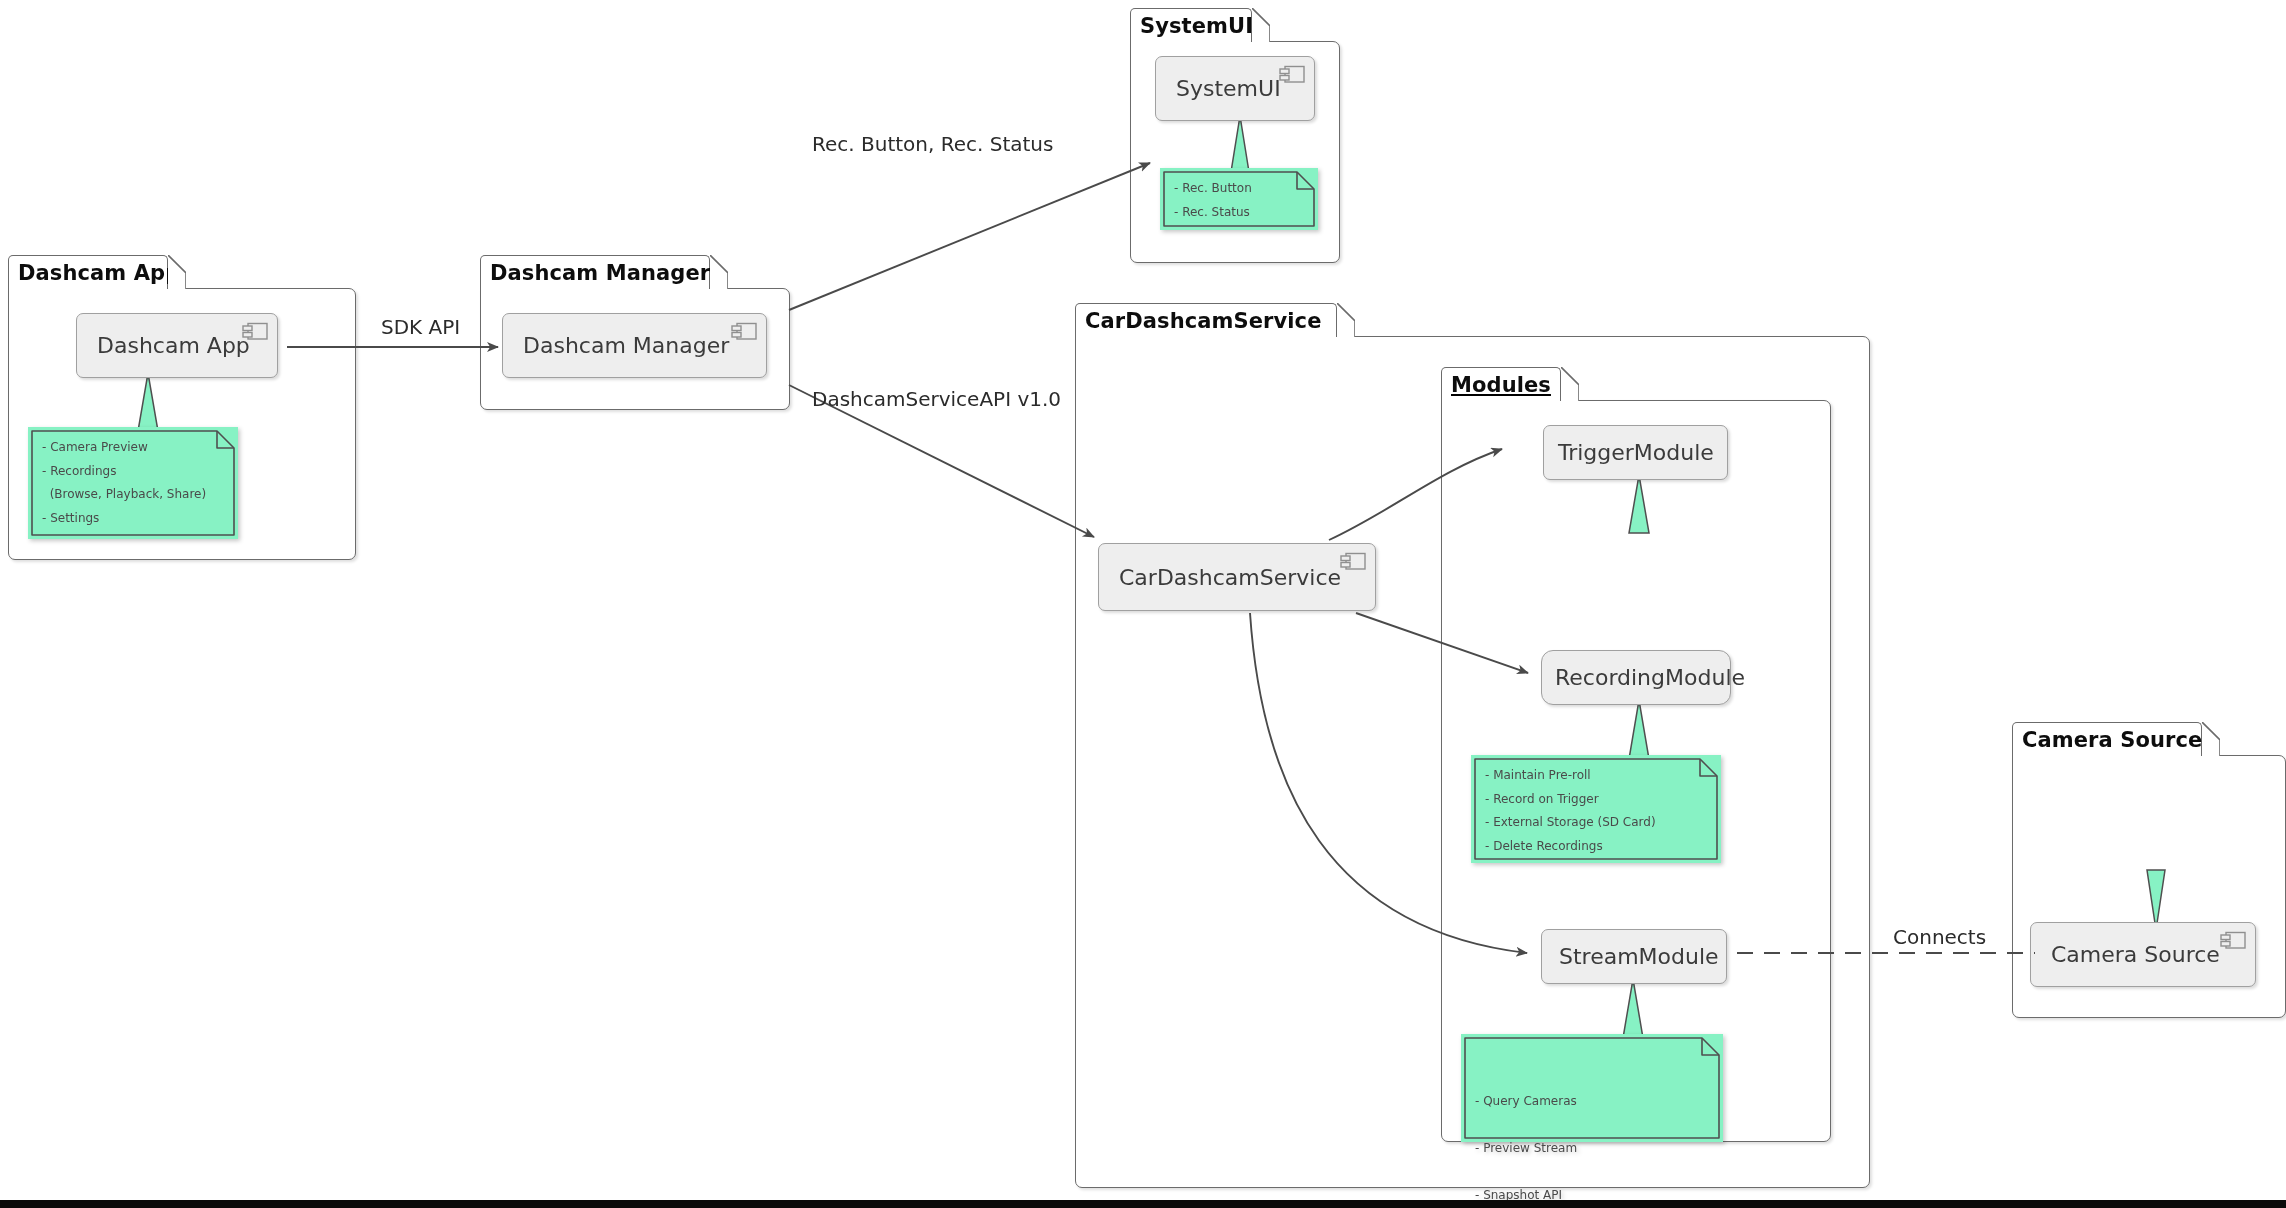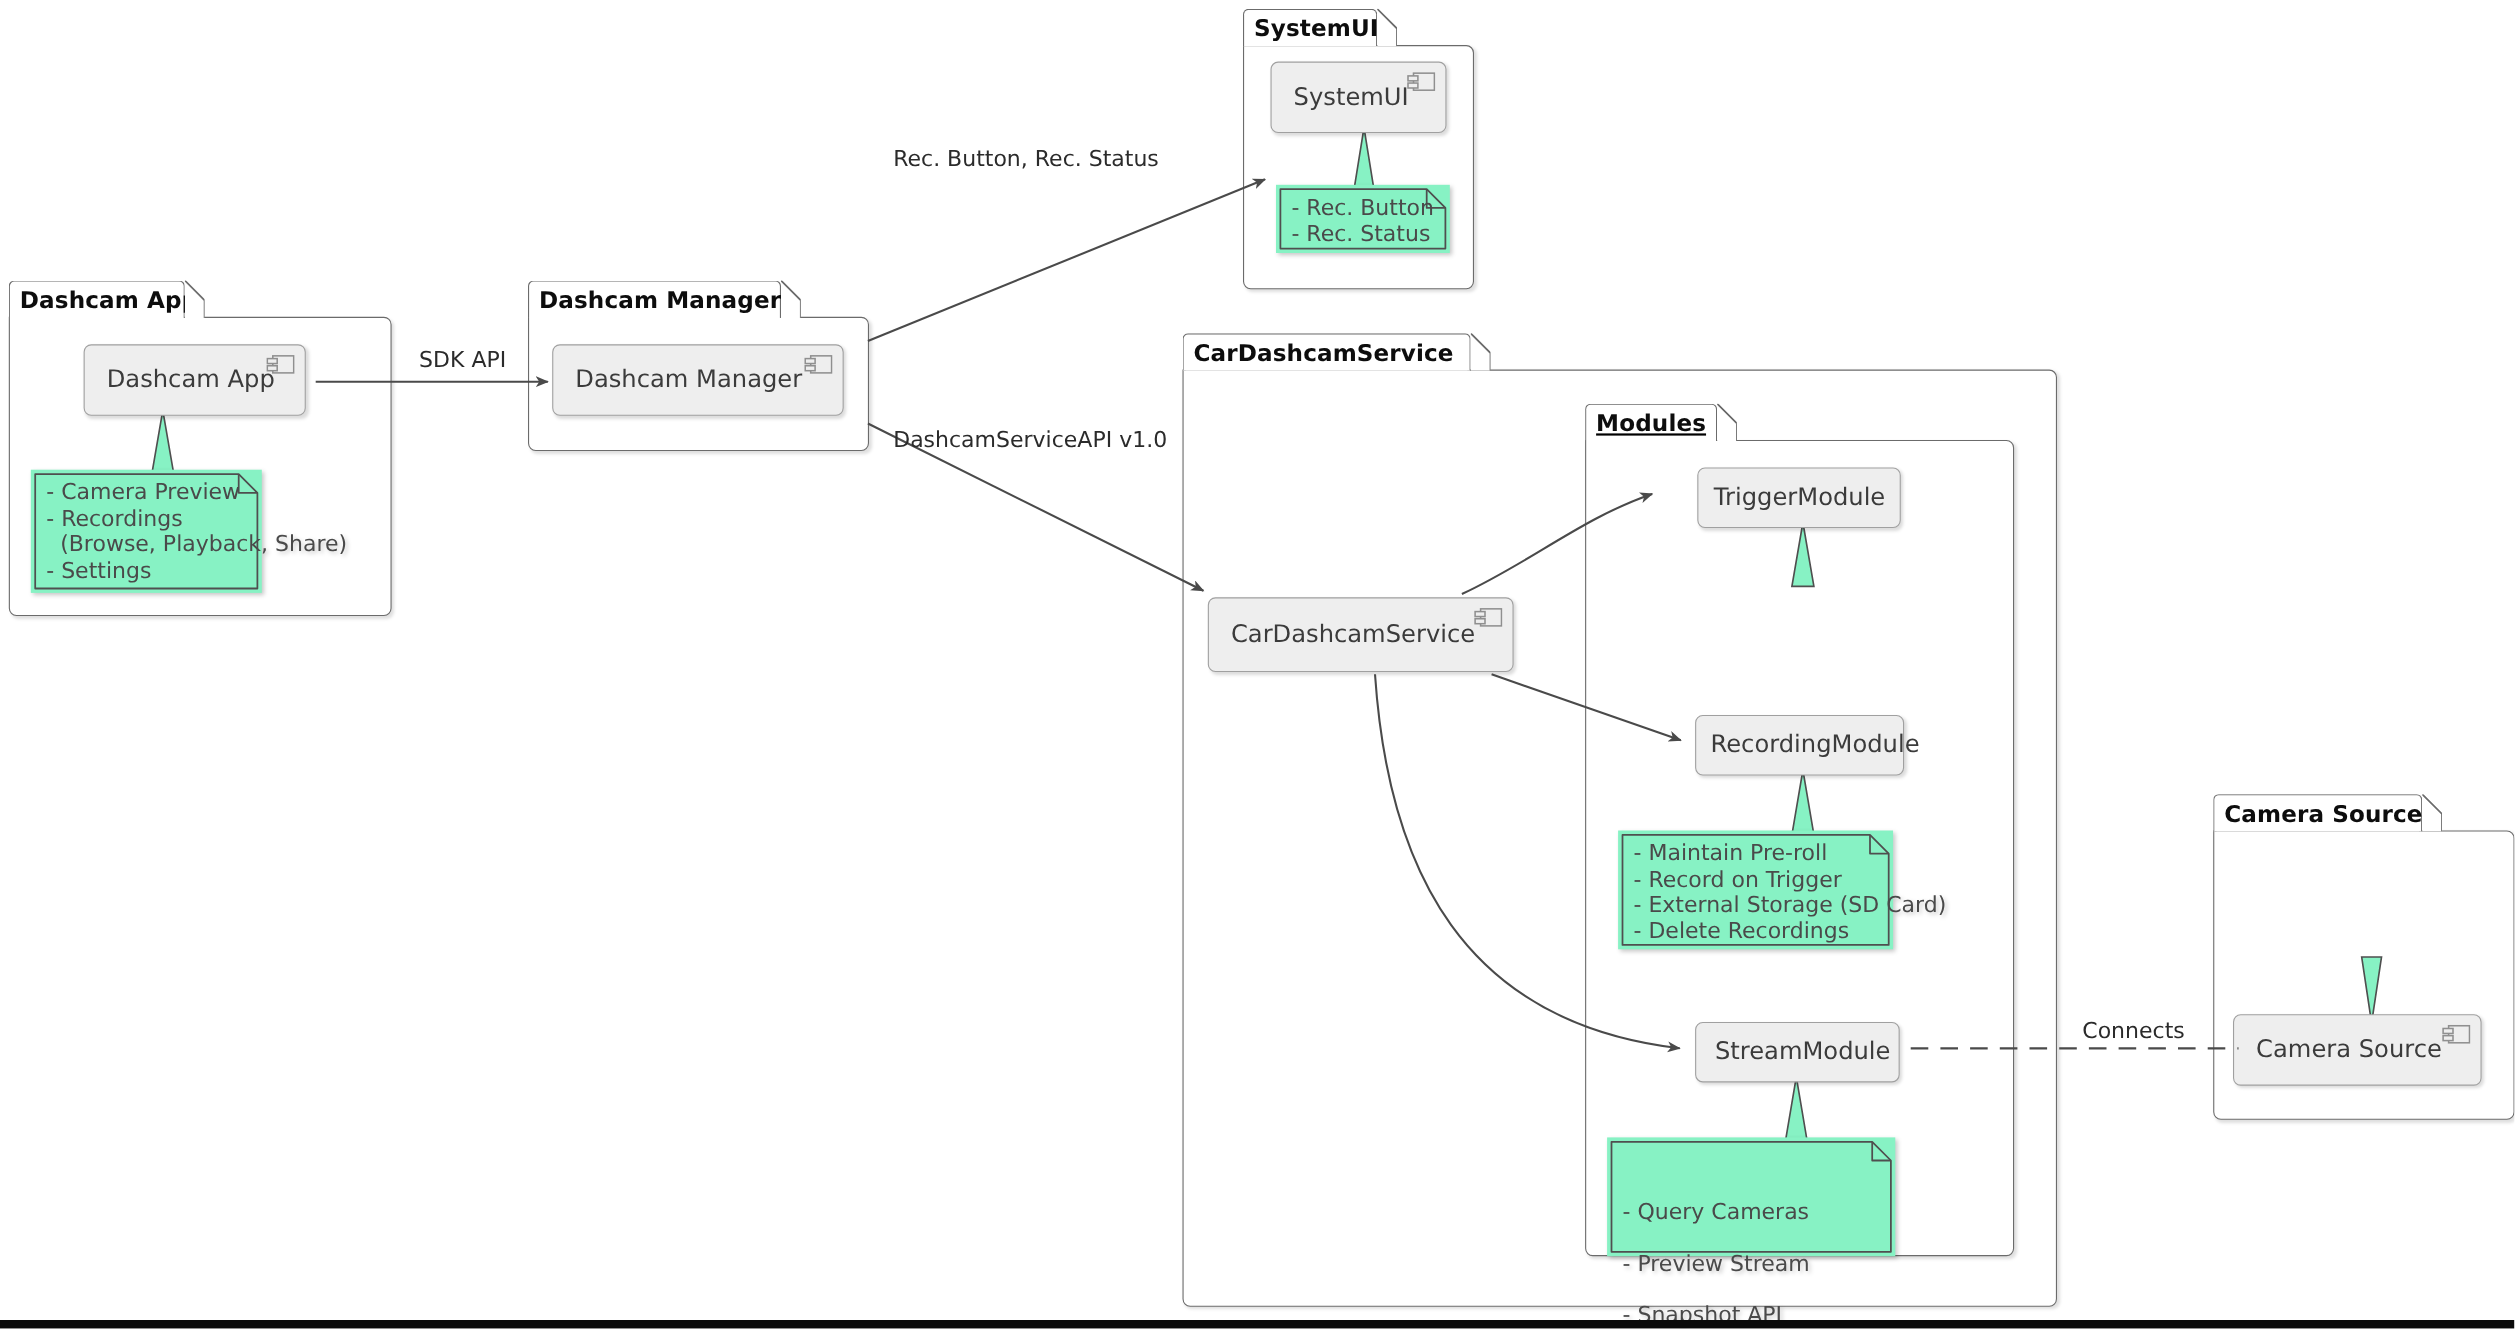--- a/index.html
+++ b/index.html
@@ -96,21 +96,21 @@
   .note {
     position: absolute;
     background: #87f2c4;
     z-index: 6;
     filter: drop-shadow(2px 2px 2px rgba(0,0,0,0.22));
   }
   .note-svg { position: absolute; left: 0; top: 0; }
   .note-text {
     position: relative;
     padding: 9px 14px 8px 14px;
-    font-size: 20px;
+    font-size: 12px;
     line-height: 23.5px;
     color: #4a4a4a;
     white-space: pre;
     z-index: 2;
   }
 
   
   .edge-label {
     position: absolute;
     font-size: 20px;
@@ -290,21 +290,21 @@
       </svg>
       <div class="pkg-body" style="top:33px; width:390px; height:742px;"></div>
 
       <div class="comp" style="left:102px; top:58px; width:185px; height:55px;">
         <span class="comp-label" style="padding-left:14px;">TriggerModule</span>
       </div>
       <svg style="position:absolute; left:178px; top:108px; width:40px; height:62px; z-index:5;" viewBox="0 0 40 62">
         <path d="M20,0 L30,58 L10,58 z" fill="#87f2c4" stroke="#4f4f4f" stroke-width="1.5"></path>
       </svg>
 
-      <div class="comp" style="left:100px; top:283px; width:190px; height:55px;">
+      <div class="comp" style="left:100px; top:283px; width:190px; height:55px;border-radius:12px;">
         <span class="comp-label" style="padding-left:13px;">RecordingModule</span>
       </div>
       <svg style="position:absolute; left:178px; top:333px; width:40px; height:63px; z-index:5;" viewBox="0 0 40 63">
         <path d="M20,0 L30,59 L10,59 z" fill="#87f2c4" stroke="#4f4f4f" stroke-width="1.5"></path>
       </svg>
       <div class="note" style="left:30px; top:388px; width:250px; height:108px;">
         <svg class="note-svg" width="250" height="108" viewBox="0 0 250 108">
           <path d="M4,4 h225 l17,17 v83 h-242 z" fill="#87f2c4" stroke="#4f4f4f" stroke-width="1.6" stroke-linejoin="round"></path>
           <path d="M229,4 v17 h17" fill="none" stroke="#4f4f4f" stroke-width="1.6" stroke-linejoin="round"></path>
         </svg>

